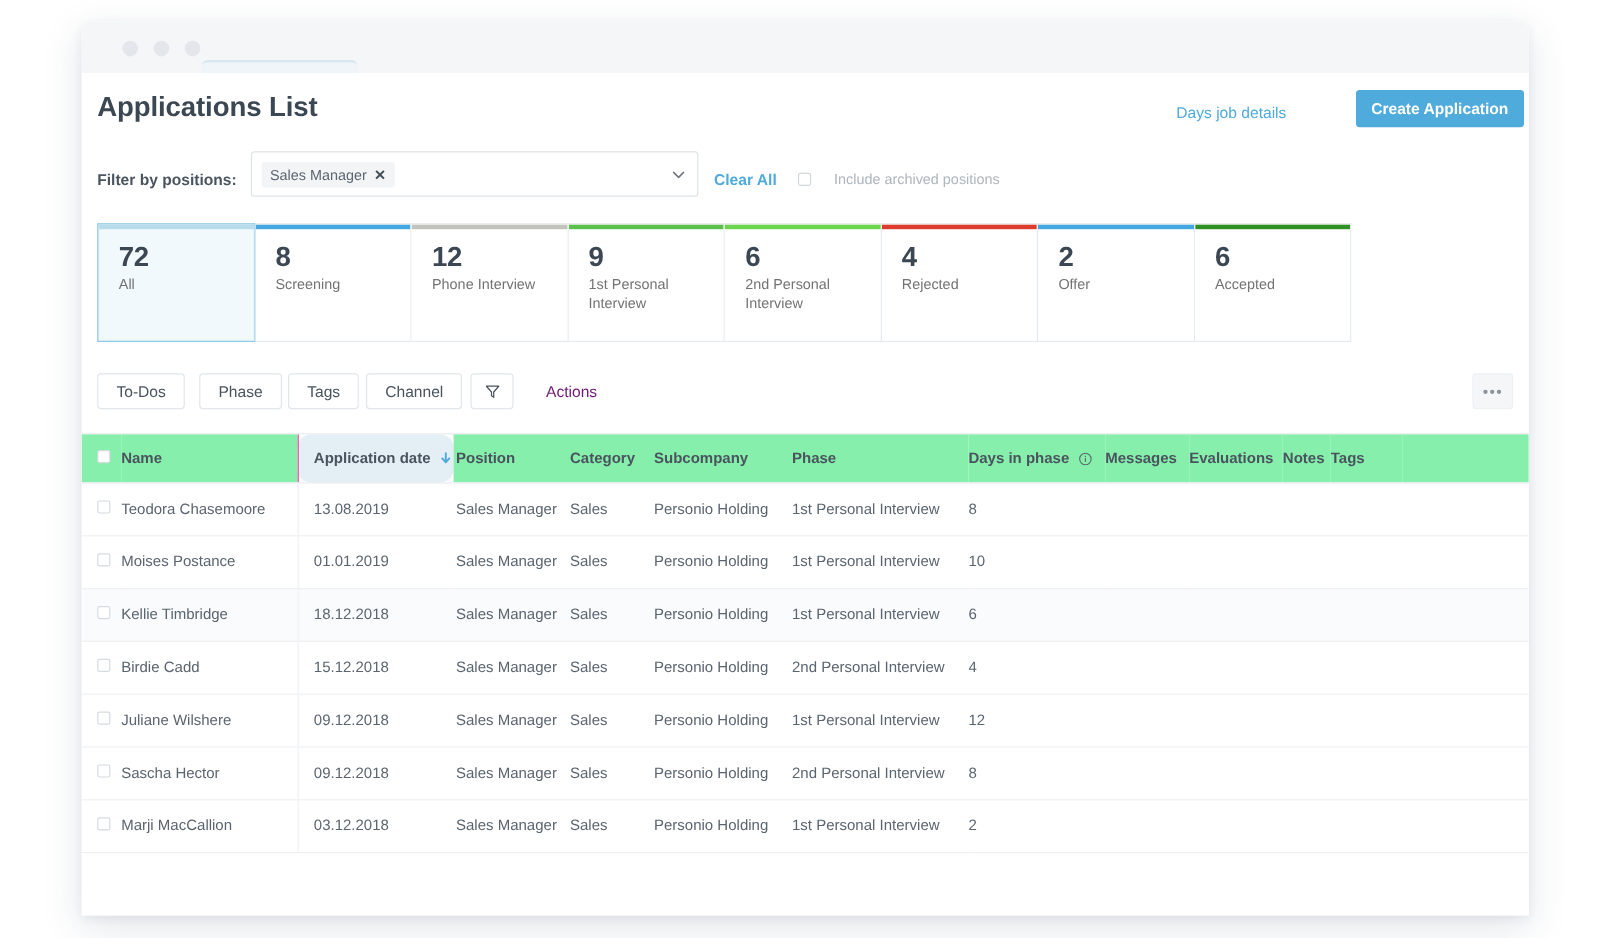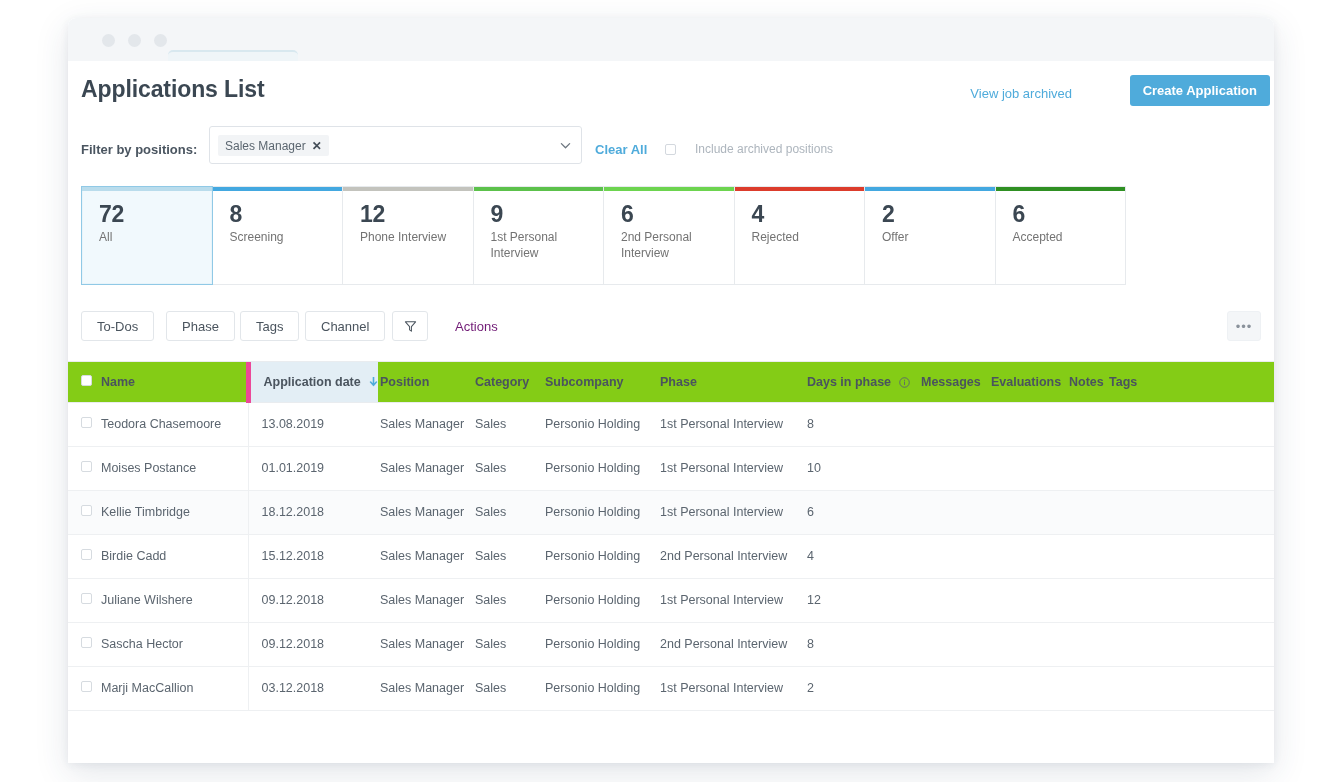--- a/index.html
+++ b/index.html
@@ -217,41 +217,41 @@
 
   
   #table-wrap {
     position: absolute;
     left: 0; top: 300px; right: 0; bottom: 0;
     border-top: 1px solid #e9ecef;
   }
   table { width: 100%; border-collapse: collapse; table-layout: fixed; }
   thead th {
     height: 40px;
-    background: #84cc16;
+    background: #86efac;
     font-size: 12.5px; font-weight: bold; color: #4a545e;
     text-align: left;
     border-bottom: 1px solid #e9ecef;
     padding: 0;
     vertical-align: middle;
     white-space: nowrap;
   }
   thead th.sorted { background: #e3eef5; }
   tbody td {
     height: 44px;
     font-size: 12.5px; color: #5b656f;
     border-bottom: 1px solid #eef0f2;
     padding: 0;
     vertical-align: middle;
     white-space: nowrap;
     overflow: hidden; text-overflow: ellipsis;
   }
   tbody tr.alt td { background: #fafbfc; }
   tbody td.colsep { border-left: 1px solid #eef0f2; }
-  thead th.colsep { border-left: 5px solid #ec4899; }
+  thead th.colsep { border-left: 1px solid #ec4899; border-radius: 11px; }
 
   .c-check { width: 33px;  padding-left: 13px !important; }
   .c-name  { width: 147px; }
   .c-date  { width: 130px; padding-left: 13px !important; }
   .c-pos   { width: 97px;  padding-left: 2px !important; }
   .c-cat   { width: 70px;  }
   .c-sub   { width: 115px; }
   .c-phase { width: 147px; }
   .c-days  { width: 114px; }
   .c-msg   { width: 70px;  }
@@ -277,21 +277,21 @@
     <span class="dot d1"></span>
     <span class="dot d2"></span>
     <span class="dot d3"></span>
     <div id="browser-tab"></div>
   </div>
 
   <div id="page">
 
     <div id="app-header">
       <div id="page-title">Applications List</div>
-      <a id="view-job-details" href="#">View job archived</a>
+      <a id="view-job-details" href="#">Days job details</a>
       <button id="create-application-btn">Create Application</button>
     </div>
 
     <div id="filter-row">
       <div id="filter-label">Filter by positions:</div>
 
       <div id="positions-select">
         <div id="position-chip">
           <span>Sales Manager</span>
           <span id="chip-remove">✕</span>

